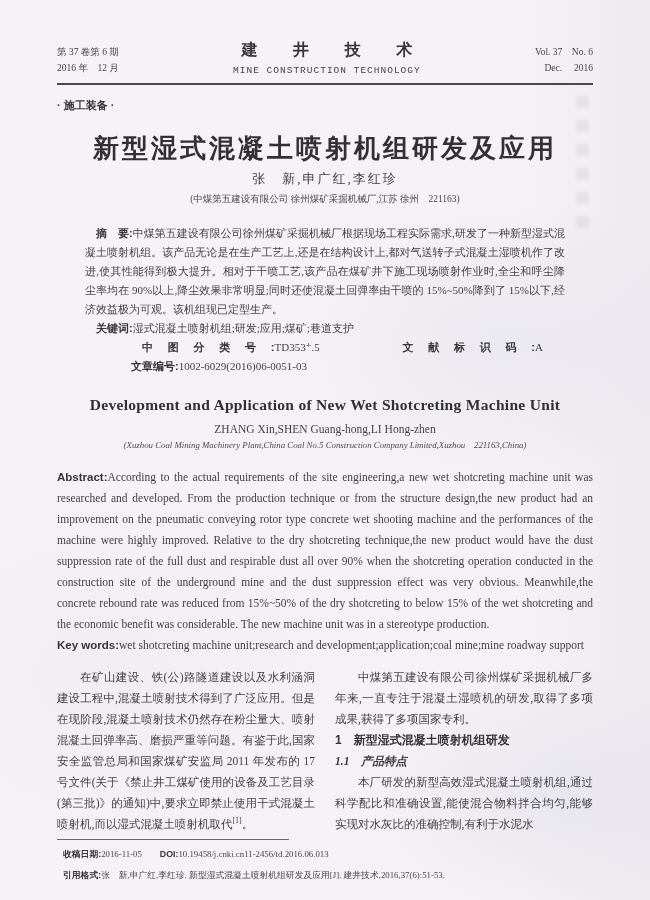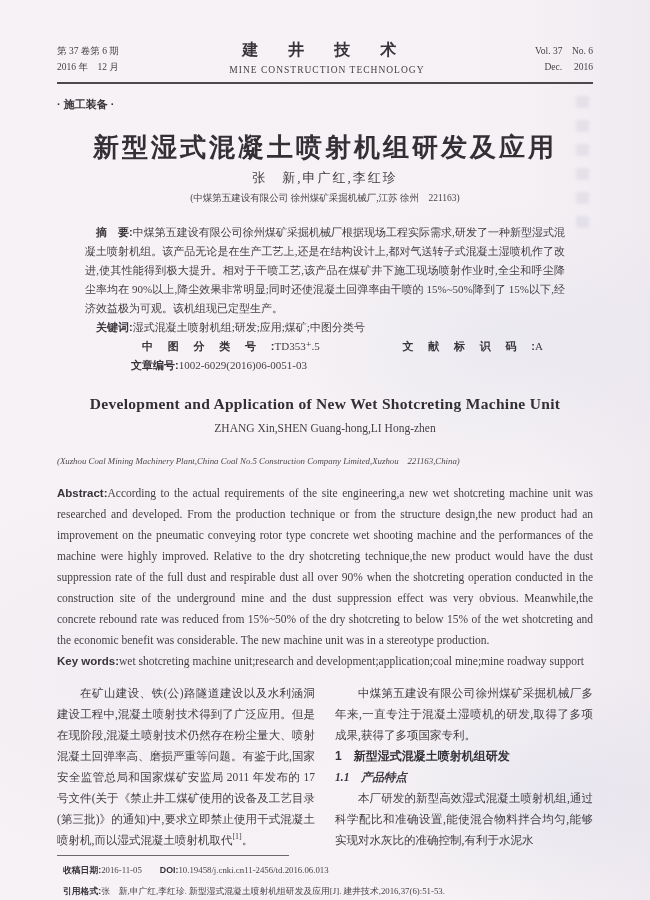--- a/index.html
+++ b/index.html
@@ -21,21 +21,21 @@
       radial-gradient(ellipse 400px 300px at 15% 75%, rgba(210,205,222,0.12), rgba(0,0,0,0) 70%),
       linear-gradient(90deg,#f6f2f5 0%,#f5f1f4 80%,#efeaf0 100%);
   }
   .hdr{
     display:flex;justify-content:space-between;align-items:flex-end;
     border-bottom:2px solid #4d484c;
     padding-bottom:7px;
   }
   .hdr-left,.hdr-right{font-size:9.5px;line-height:16px;color:#464146;}
   .hdr-right{text-align:right;}
-  .hdr-center{text-align:left;}
+  .hdr-center{text-align:center;font-family:Liberation Mono, monospace;}
   .jtitle{font-size:16px;font-weight:bold;letter-spacing:13px;margin-left:13px;color:#38333a;}
   .jsub{font-size:9.5px;letter-spacing:1px;margin-top:4px;color:#464146;}
   .section-label{
     margin-top:13px;font-size:11px;font-weight:bold;
     font-family:"Liberation Sans","DejaVu Sans",sans-serif;
     color:#3a363b;
   }
   .cn-title{
     margin-top:18px;text-align:center;
     font-size:26px;font-weight:bold;letter-spacing:3px;color:#332f35;
@@ -48,21 +48,21 @@
   }
   .abs-block p{margin:0;text-indent:1em;}
   .lbl{font-weight:bold;font-family:"Liberation Sans","DejaVu Sans",sans-serif;color:#38343a;}
   .meta-line{margin-top:3px;text-indent:1em;}
   .meta-line .pair{margin-right:22px;white-space:nowrap;padding-left:46px;}
   .en-title{
     margin-top:20px;text-align:center;
     font-size:15.5px;font-weight:bold;color:#332f35;letter-spacing:0.3px;
   }
   .en-authors{margin-top:9px;text-align:center;font-size:11.5px;color:#443f44;}
-  .en-affil{margin-top:22px;font-size:8.8px;font-style:italic;color:#4c474c;}
+  .en-affil{margin-top:5px;text-align:center;font-size:8.8px;font-style:italic;color:#4c474c;}
   .en-abs{
     margin-top:15px;font-size:11.5px;line-height:21px;text-align:justify;color:#433e43;
   }
   .en-abs p{margin:0;}
   .en-abs .kw{margin-top:0;}
   .cols{
     display:flex;gap:20px;margin-top:11px;
     font-size:11.5px;line-height:21px;text-align:justify;color:#433e43;
     min-height:168px;
   }
@@ -106,21 +106,21 @@
   </div>
 
   <div class="section-label">· 施工装备 ·</div>
 
   <div class="cn-title">新型湿式混凝土喷射机组研发及应用</div>
   <div class="cn-authors">张　新,申广红,李红珍</div>
   <div class="cn-affil">(中煤第五建设有限公司 徐州煤矿采掘机械厂,江苏 徐州　221163)</div>
 
   <div class="abs-block">
     <p><span class="lbl">摘　要:</span><span>中煤第五建设有限公司徐州煤矿采掘机械厂根据现场工程实际需求,研发了一种新型湿式混凝土喷射机组。该产品无论是在生产工艺上,还是在结构设计上,都对气送转子式混凝土湿喷机作了改进,使其性能得到极大提升。相对于干喷工艺,该产品在煤矿井下施工现场喷射作业时,全尘和呼尘降尘率均在 90%以上,降尘效果非常明显;同时还使混凝土回弹率由干喷的 15%~50%降到了 15%以下,经济效益极为可观。该机组现已定型生产。</span></p>
-    <p><span class="lbl">关键词:</span><span>湿式混凝土喷射机组;研发;应用;煤矿;中图分类号</span></p>
+    <p><span class="lbl">关键词:</span><span>湿式混凝土喷射机组;研发;应用;煤矿;巷道支护</span></p>
     <p class="meta-line"><span class="pair"><span class="lbl">中图分类号:</span><span>TD353⁺.5</span></span><span class="pair"><span class="lbl">文献标识码:</span><span>A</span></span><span class="pair"><span class="lbl">文章编号:</span><span>1002-6029(2016)06-0051-03</span></span></p>
   </div>
 
   <div class="en-title">Development and Application of New Wet Shotcreting Machine Unit</div>
   <div class="en-authors">ZHANG Xin,SHEN Guang-hong,LI Hong-zhen</div>
   <div class="en-affil">(Xuzhou Coal Mining Machinery Plant,China Coal No.5 Construction Company Limited,Xuzhou　221163,China)</div>
 
   <div class="en-abs">
     <p><span class="lbl">Abstract:</span><span>According to the actual requirements of the site engineering,a new wet shotcreting machine unit was researched and developed. From the production technique or from the structure design,the new product had an improvement on the pneumatic conveying rotor type concrete wet shooting machine and the performances of the machine were highly improved. Relative to the dry shotcreting technique,the new product would have the dust suppression rate of the full dust and respirable dust all over 90% when the shotcreting operation conducted in the construction site of the underground mine and the dust suppression effect was very obvious. Meanwhile,the concrete rebound rate was reduced from 15%~50% of the dry shotcreting to below 15% of the wet shotcreting and the economic benefit was considerable. The new machine unit was in a stereotype production.</span></p>
     <p class="kw"><span class="lbl">Key words:</span><span>wet shotcreting machine unit;research and development;application;coal mine;mine roadway support</span></p>

